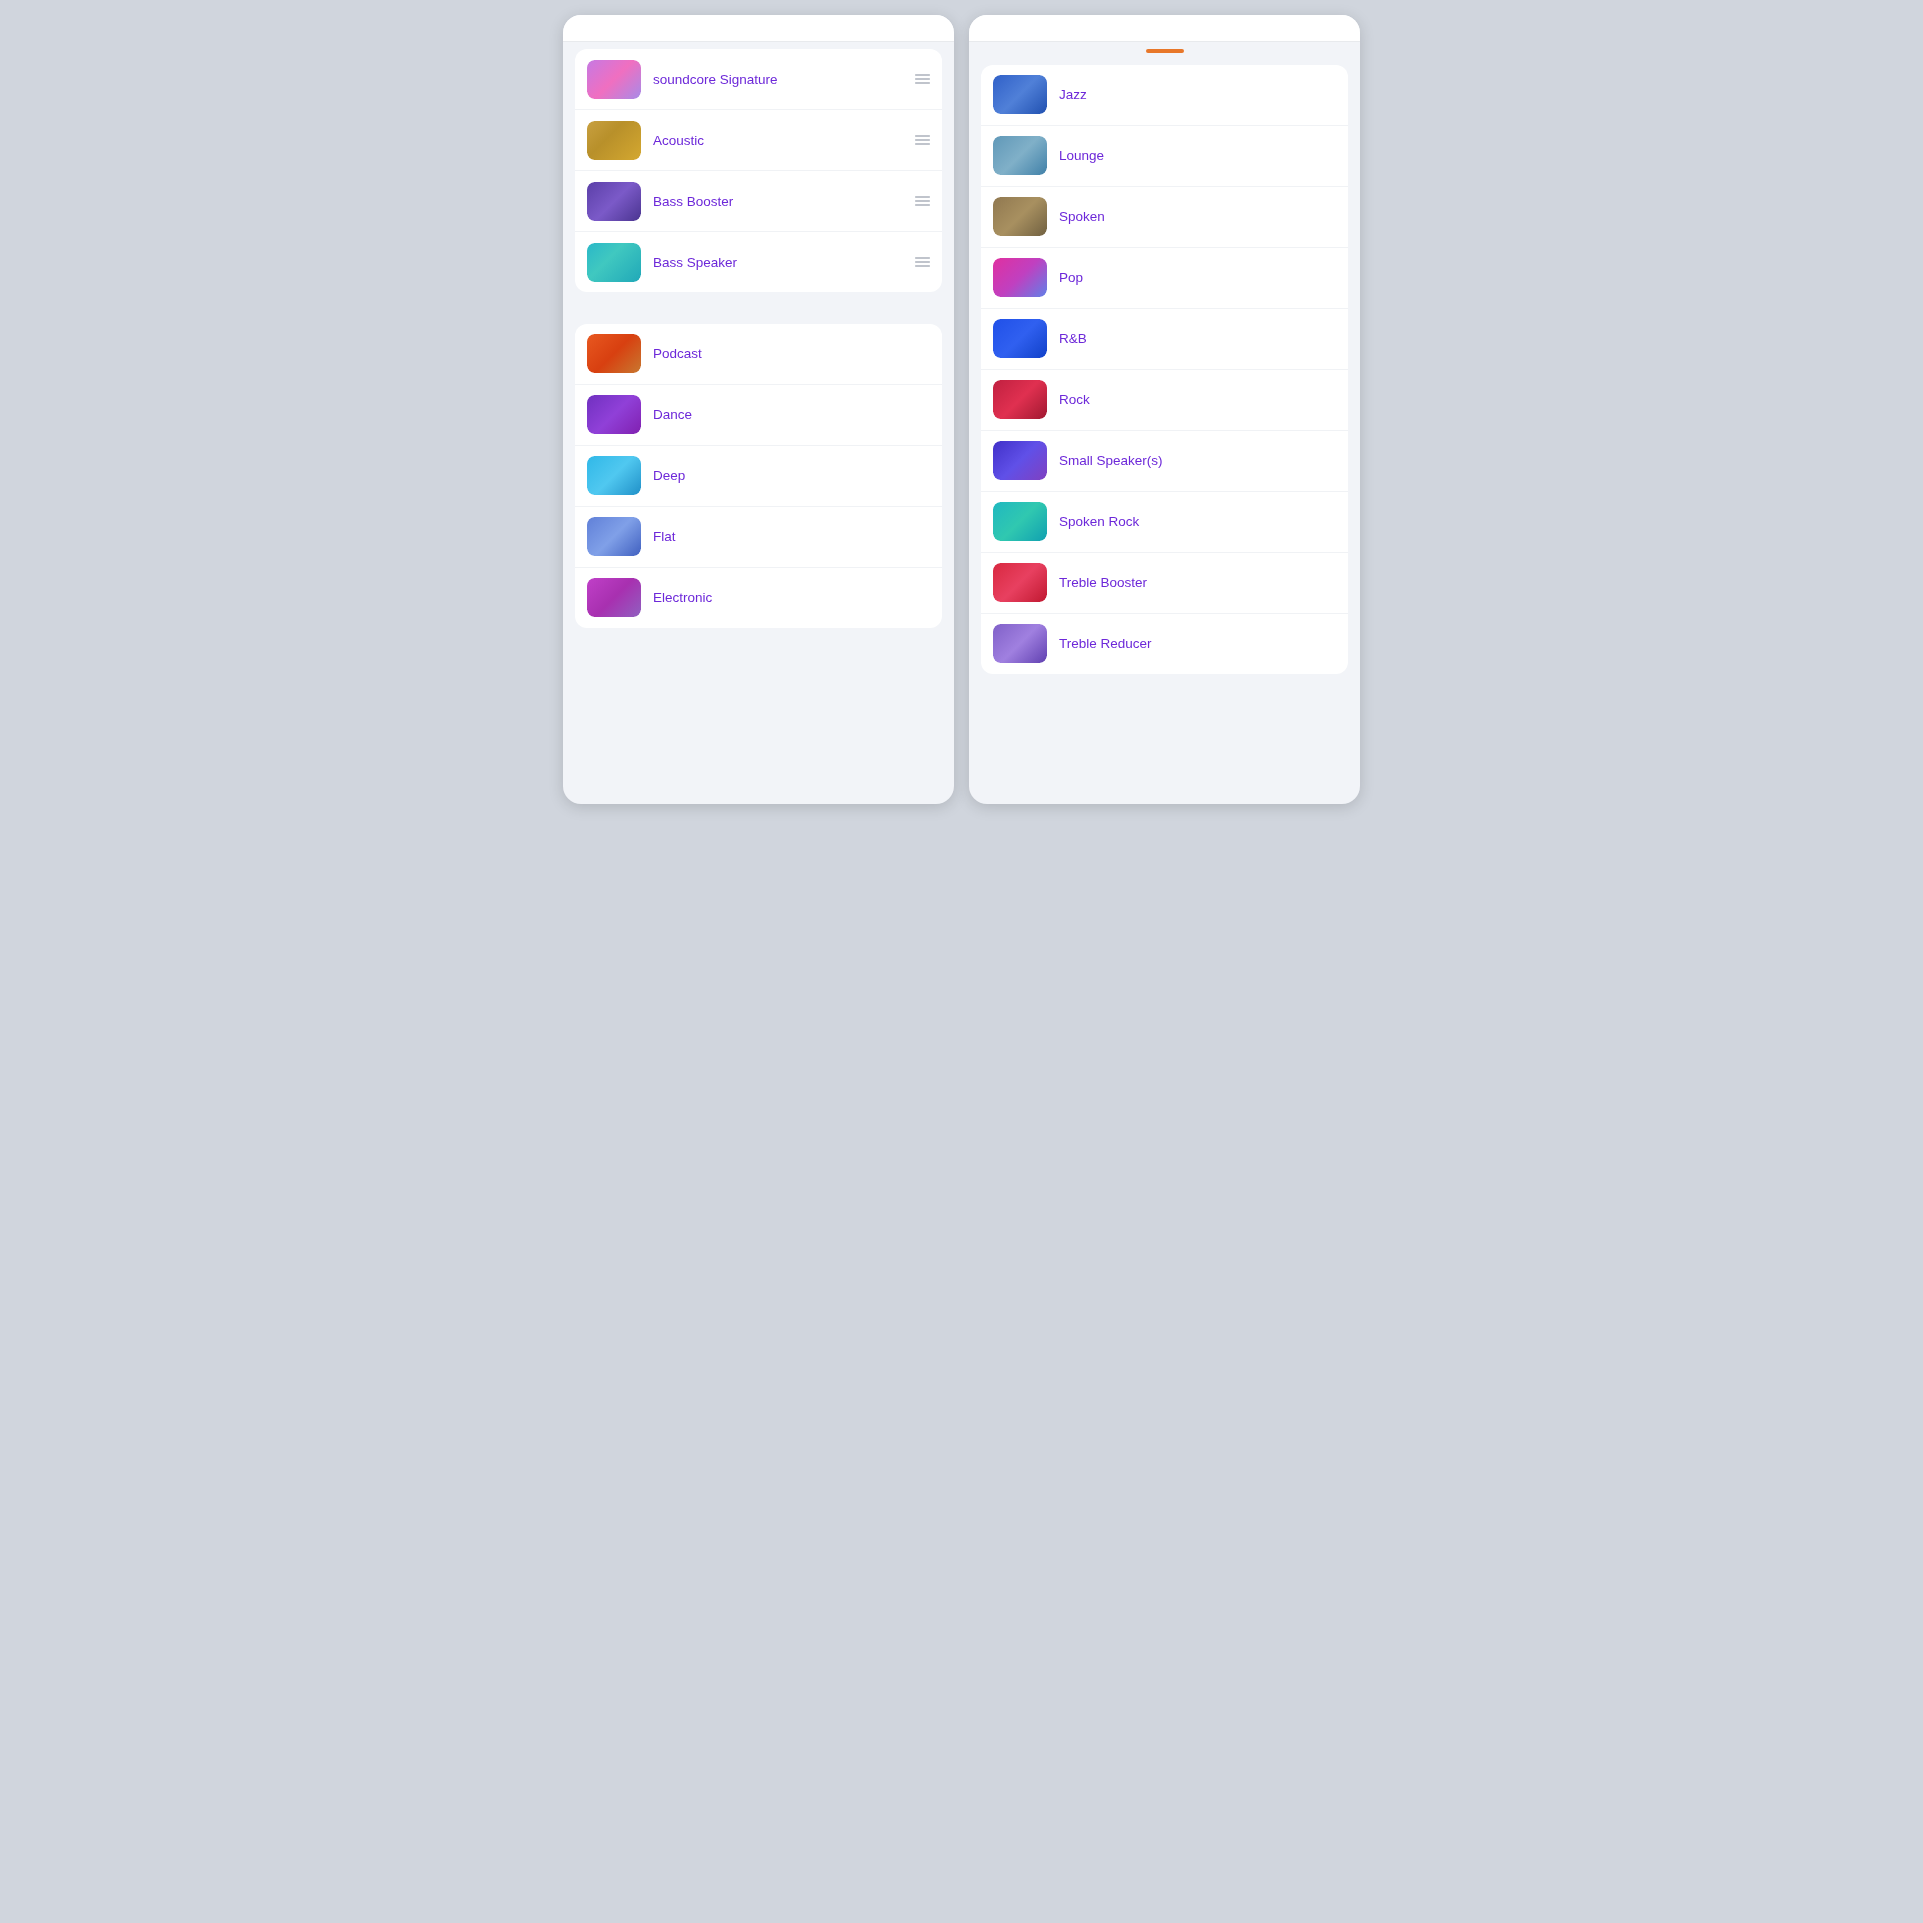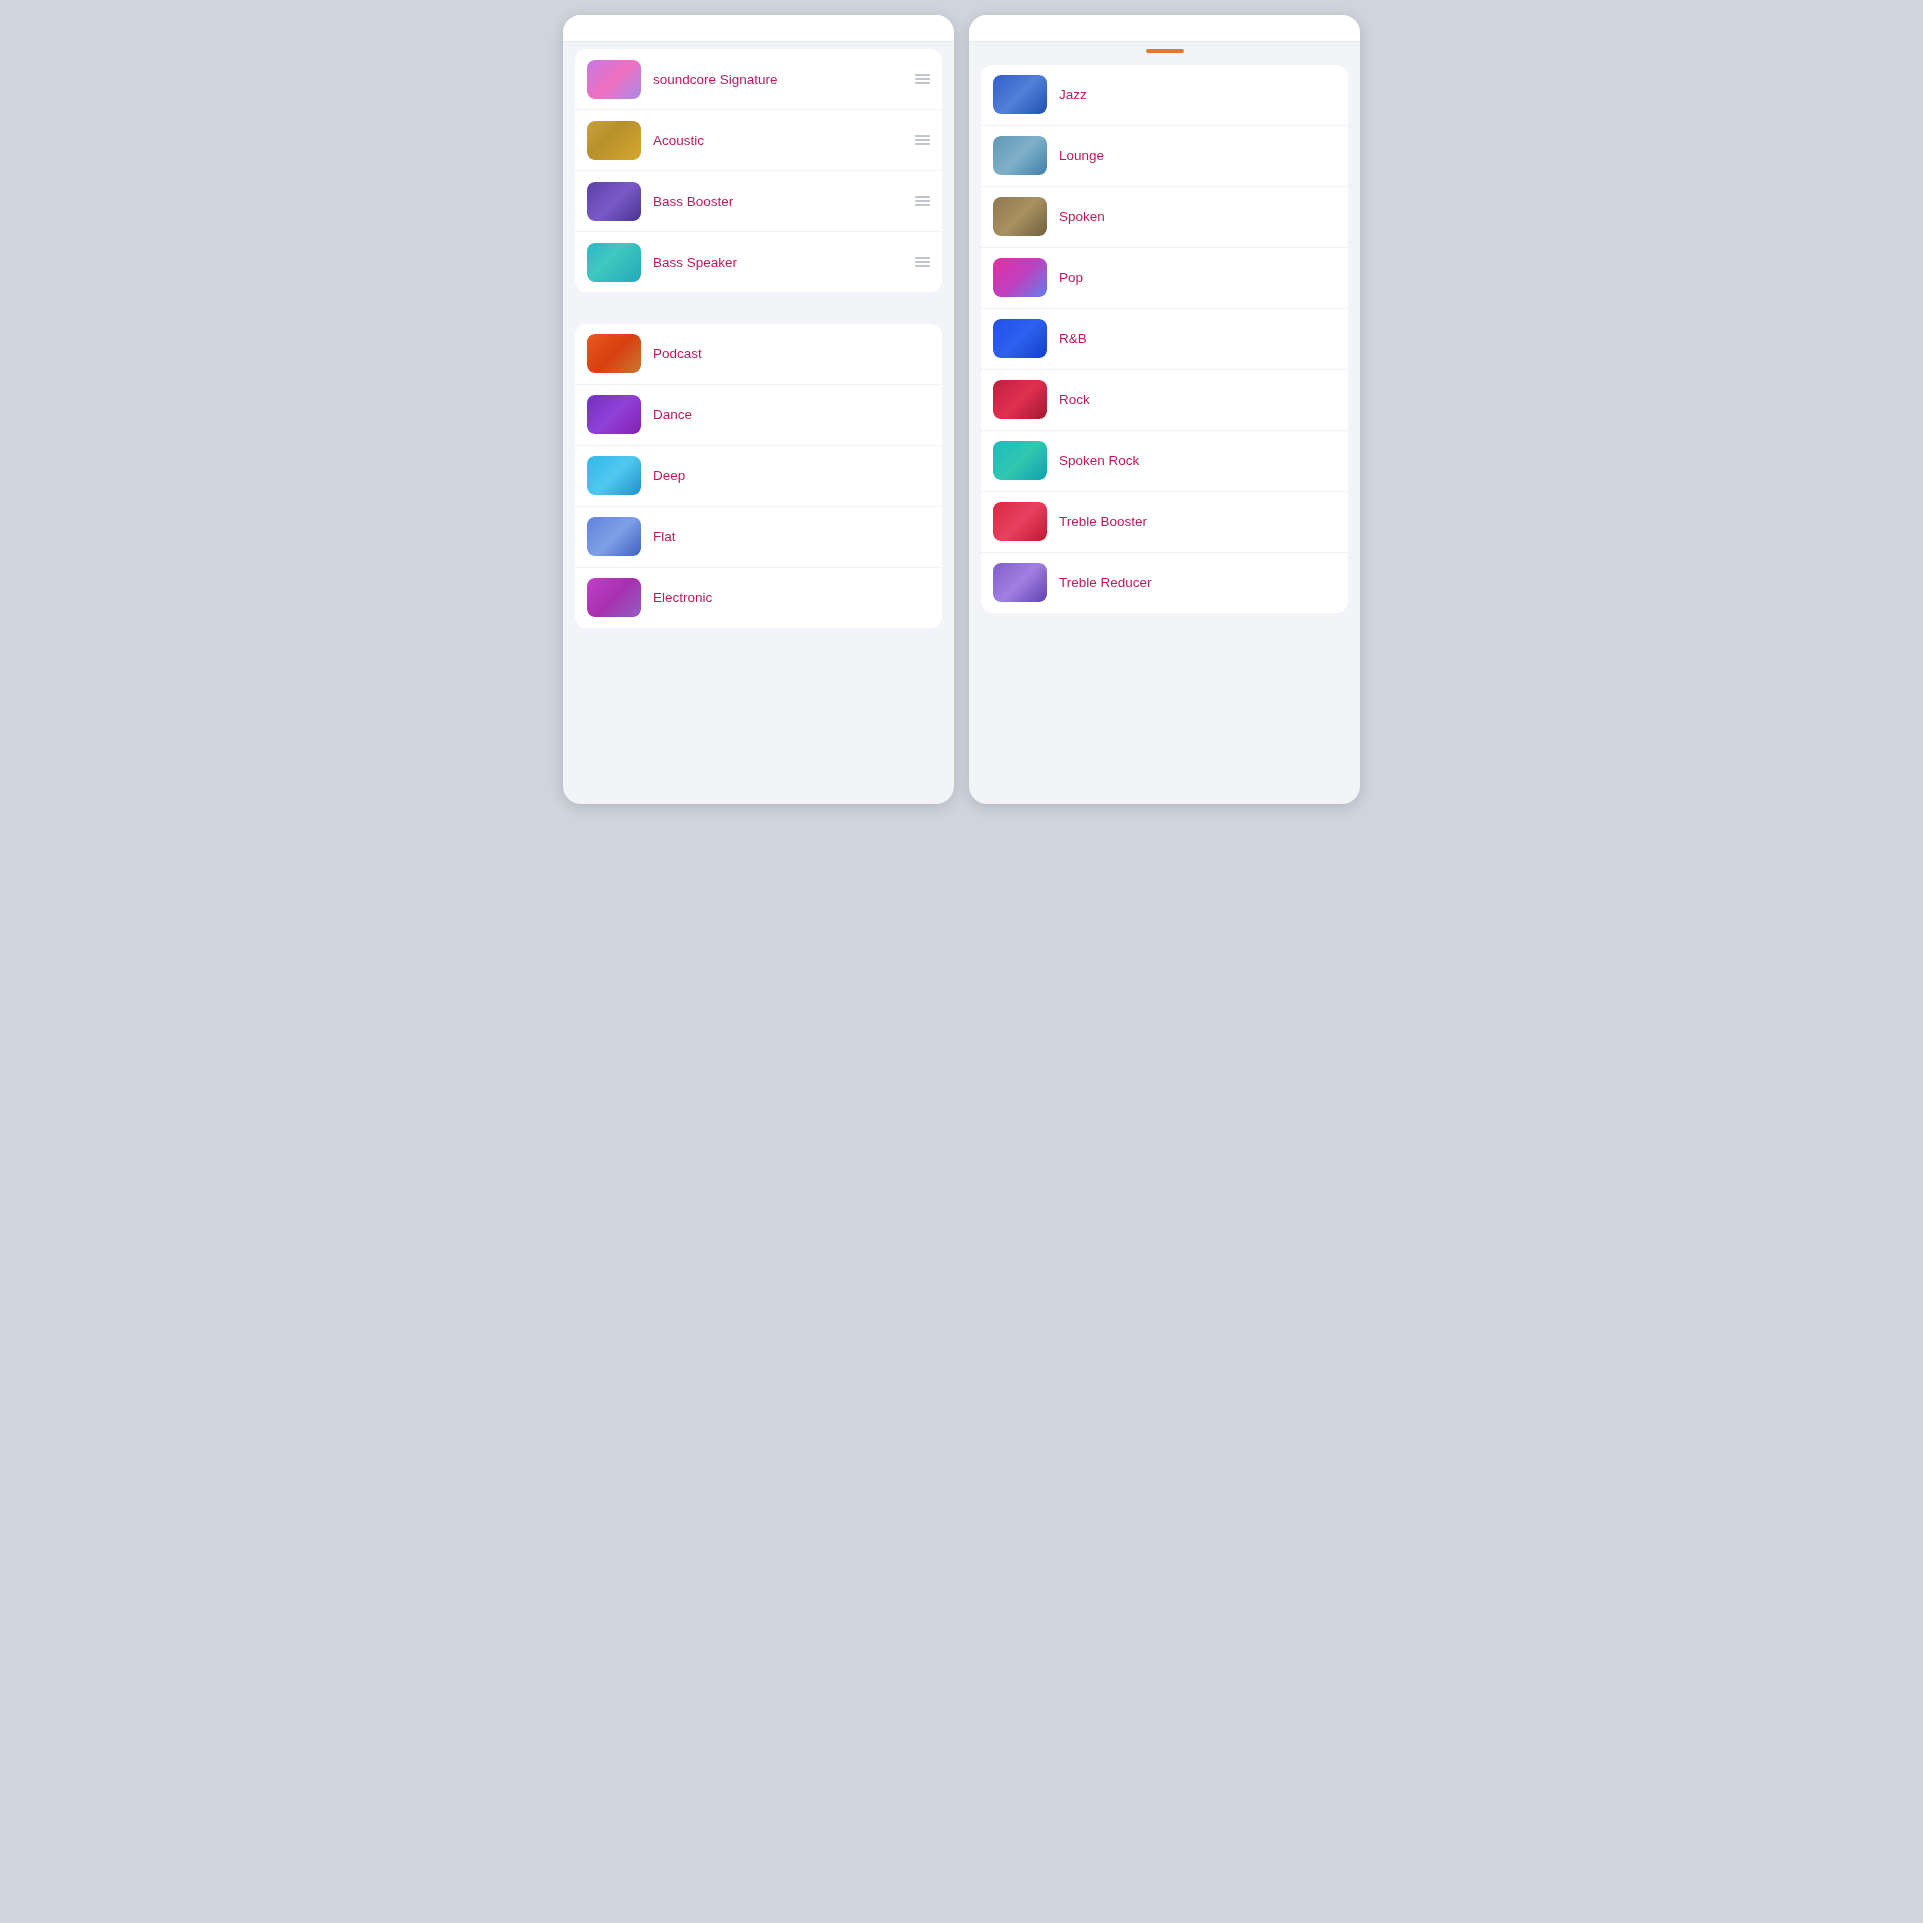--- a/index.html
+++ b/index.html
@@ -82,21 +82,21 @@
       overflow: hidden;
     }
     .thumb-inner {
       width: 100%;
       height: 100%;
       border-radius: 7.5px;
     }
     .item-label {
       flex: 1;
       font-size: 13.5px;
-      color: #be185d;
+      color: #6d28d9;
       font-weight: 400;
     }
     .drag-icon {
       color: #c0c4cc;
       font-size: 12px;
       display: flex;
       flex-direction: column;
       gap: 2.3px;
       margin-left: 6px;
     }
@@ -272,20 +272,26 @@
         <span class="item-label">R&amp;B</span>
       </div>
       <div class="list-item">
         <div class="thumb">
           <div class="thumb-inner grad-rock"></div>
         </div>
         <span class="item-label">Rock</span>
       </div>
       <div class="list-item">
         <div class="thumb">
+          <div class="thumb-inner grad-small-speaker"></div>
+        </div>
+        <span class="item-label">Small Speaker(s)</span>
+      </div>
+      <div class="list-item">
+        <div class="thumb">
           <div class="thumb-inner grad-spoken-word"></div>
         </div>
         <span class="item-label">Spoken Rock</span>
       </div>
       <div class="list-item">
         <div class="thumb">
           <div class="thumb-inner grad-treble-booster"></div>
         </div>
         <span class="item-label">Treble Booster</span>
       </div>

